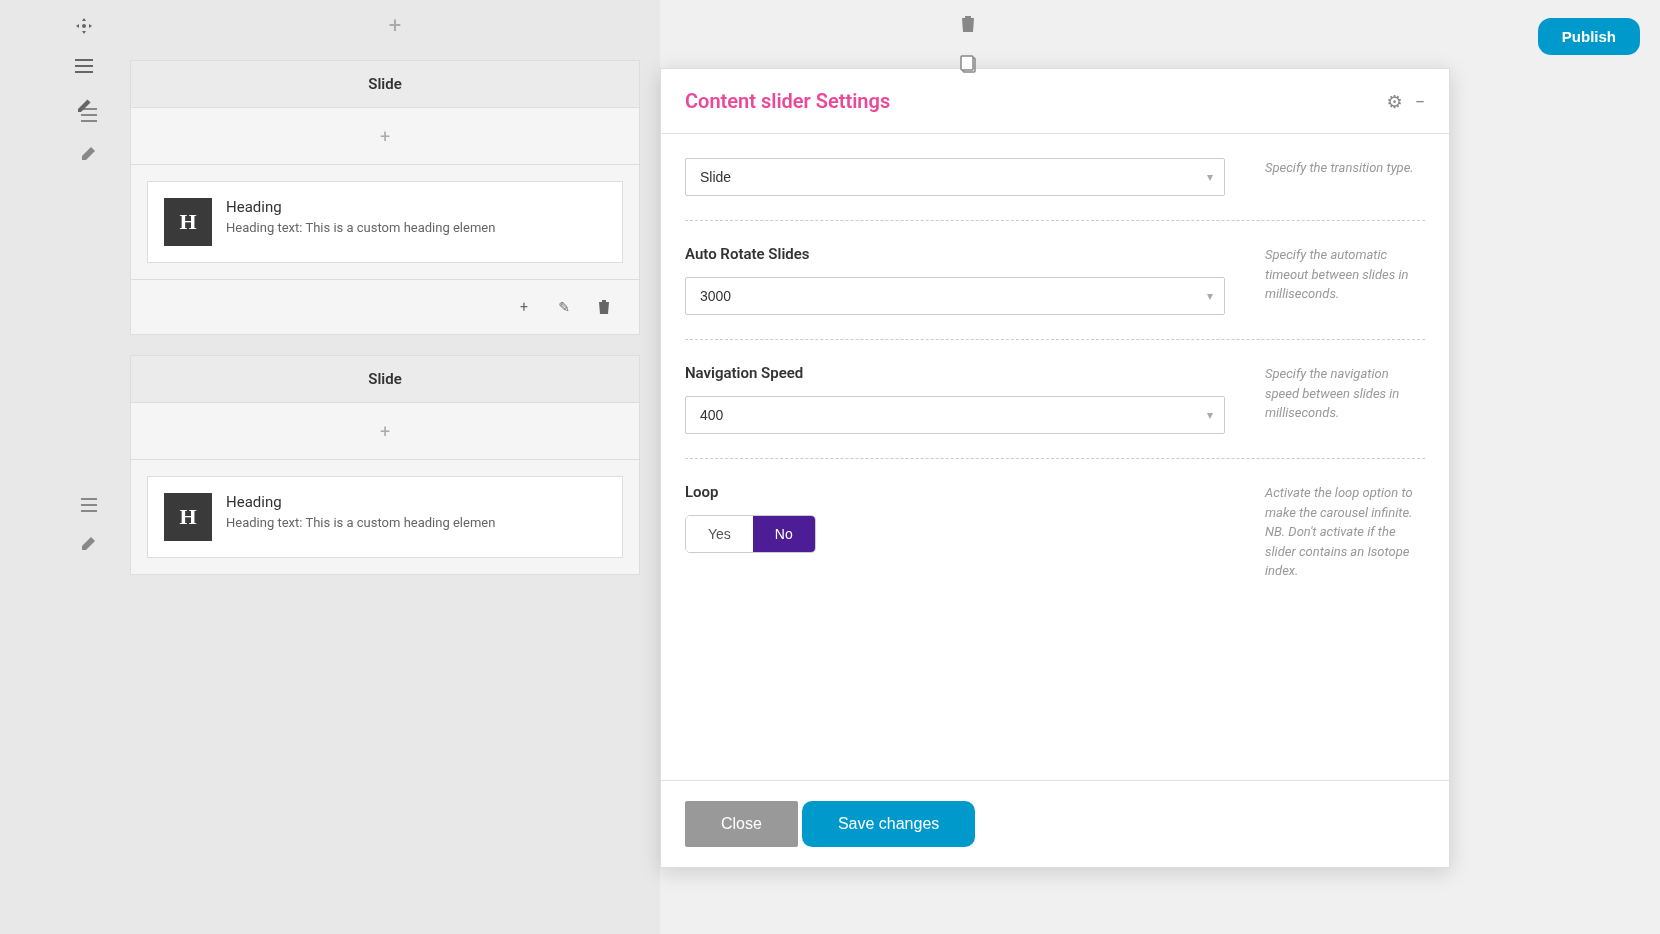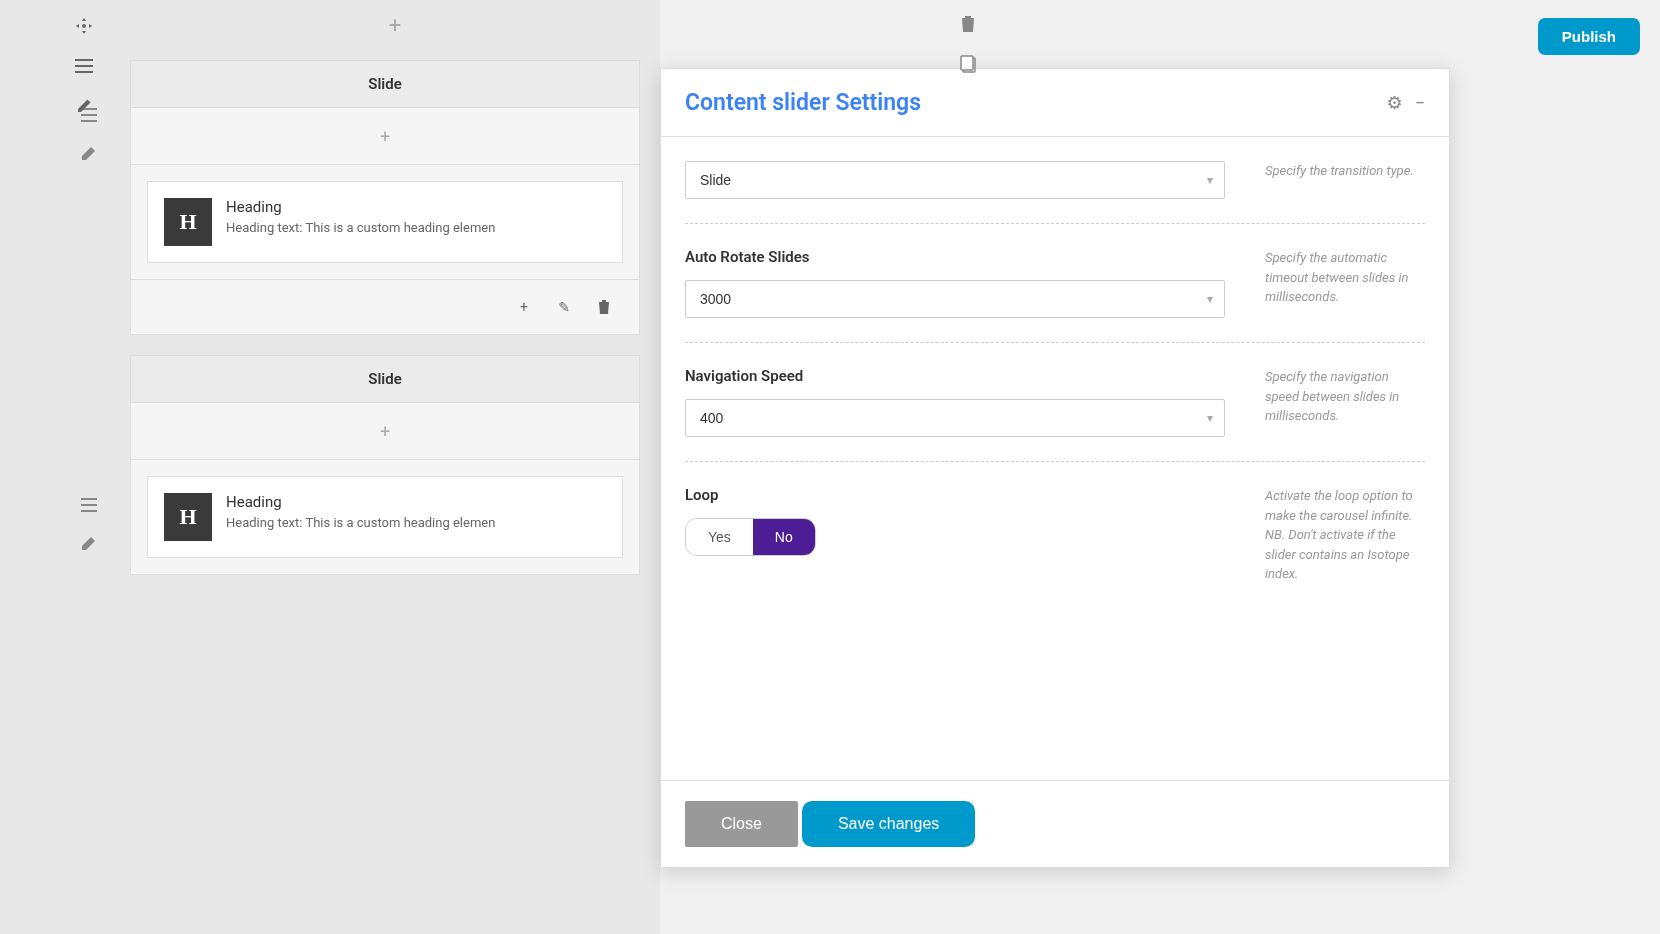--- a/index.html
+++ b/index.html
@@ -159,21 +159,21 @@
       position: absolute;
       top: 10px;
       right: 10px;
       background: #0099cc;
       color: #fff;
       border: none;
       padding: 10px 24px;
       font-size: 15px;
       font-weight: 600;
       cursor: pointer;
-      border-radius: 7px;
+      border-radius: 13px;
     }
 
     
     .settings-panel {
       position: absolute;
       top: 68px;
       left: 660px;
       width: 790px;
       height: 800px;
       background: #fff;
@@ -185,23 +185,23 @@
 
     .settings-header {
       padding: 20px 24px;
       border-bottom: 1px solid #e0e0e0;
       display: flex;
       align-items: center;
       justify-content: space-between;
     }
 
     .settings-title {
-      font-size: 23px;
+      font-size: 20px;
       font-weight: 600;
-      color: #3b82f6;
+      color: #ec4899;
     }
 
     .settings-header-icons {
       display: flex;
       align-items: center;
       gap: 12px;
     }
 
     .header-icon {
       color: #888;
@@ -271,21 +271,21 @@
       transform: translateY(-50%);
       color: #aaa;
       font-size: 12px;
       pointer-events: none;
     }
 
     
     .toggle-group {
       display: flex;
       border: 1px solid #ccc;
-      border-radius: 12px;
+      border-radius: 5px;
       overflow: hidden;
       width: fit-content;
     }
 
     .toggle-btn {
       padding: 10px 22px;
       font-size: 14px;
       border: none;
       background: #fff;
       cursor: pointer;

